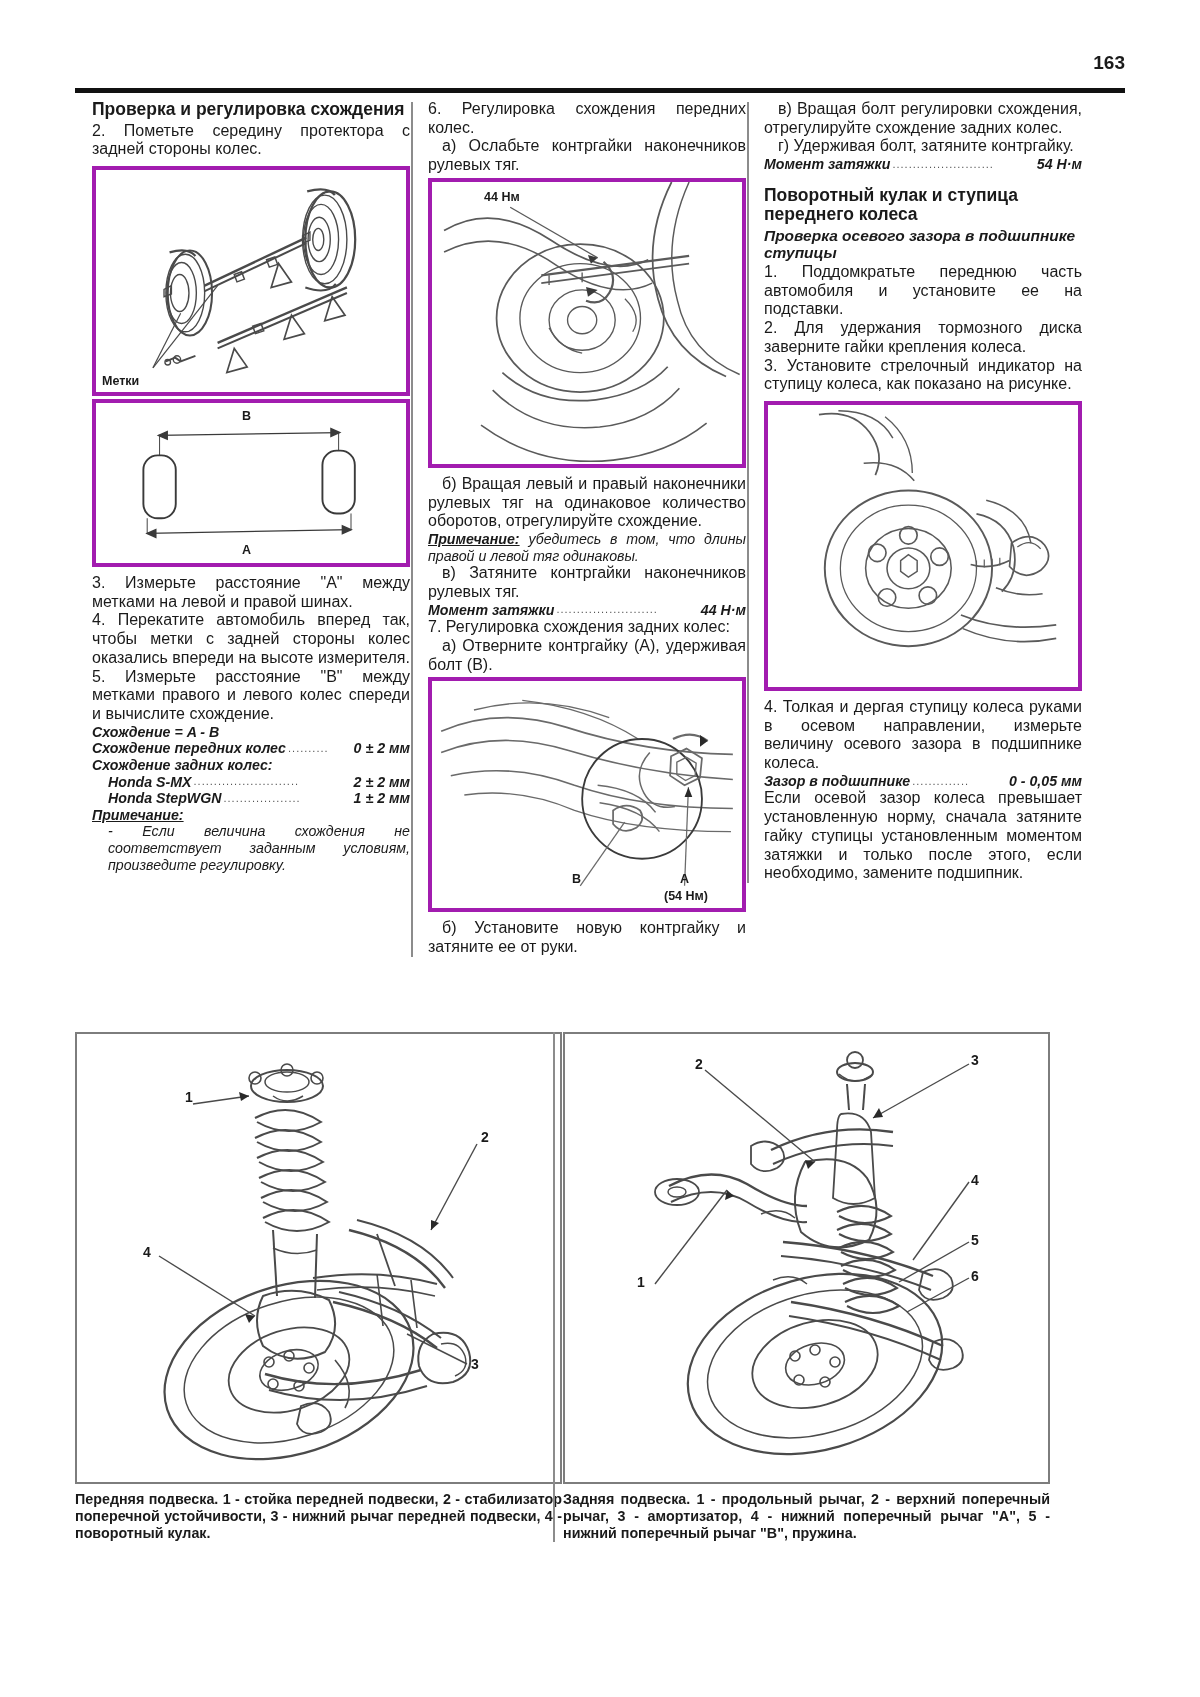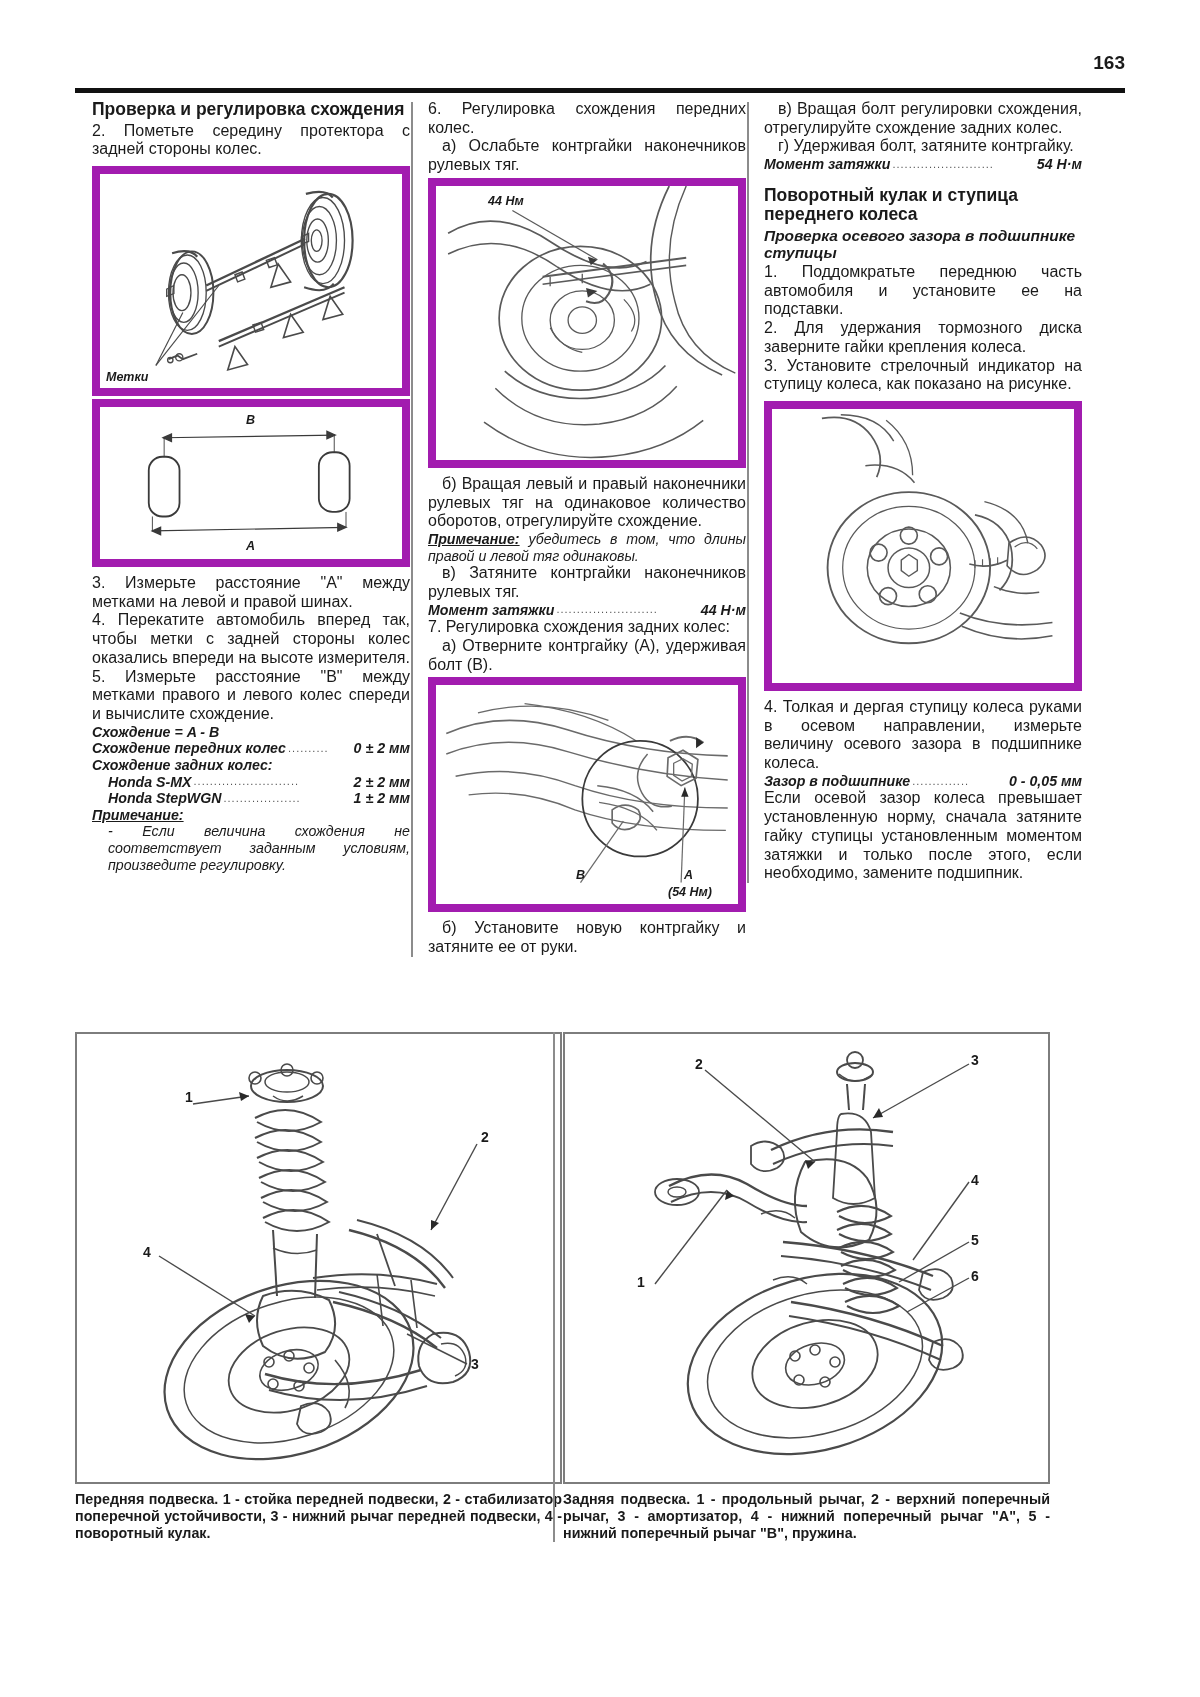--- a/index.html
+++ b/index.html
@@ -89,26 +89,25 @@
     margin:0;font-size:14.2px;line-height:1.17;
     font-style:italic;text-align:justify;
   }
   p.note .u{ text-decoration:underline; font-weight:bold;}
   p.note.bullet{padding-left:16px;}
   .gap{height:7px;}
   .gap-s{height:3px;}
   .gap-l{height:13px;}
   
   .figbox{
-    border:8px solid #a21caf;
+    border:4px solid #a21caf;
     background:#fff;
     position:relative;
     overflow:hidden;
     box-sizing:border-box;
-    font-style:italic;
   }
   .figcap{
     position:absolute;
     font-size:12.5px;font-weight:bold;
     font-family:"Liberation Sans",sans-serif;
   }
   
   .bottom{
     position:absolute;left:75px;top:1032px;width:1050px;height:600px;
   }

